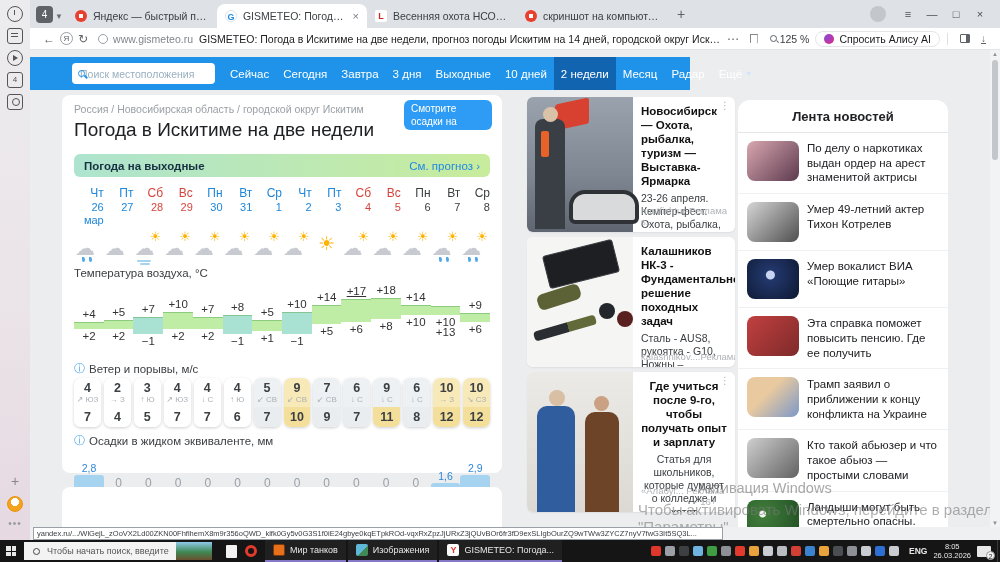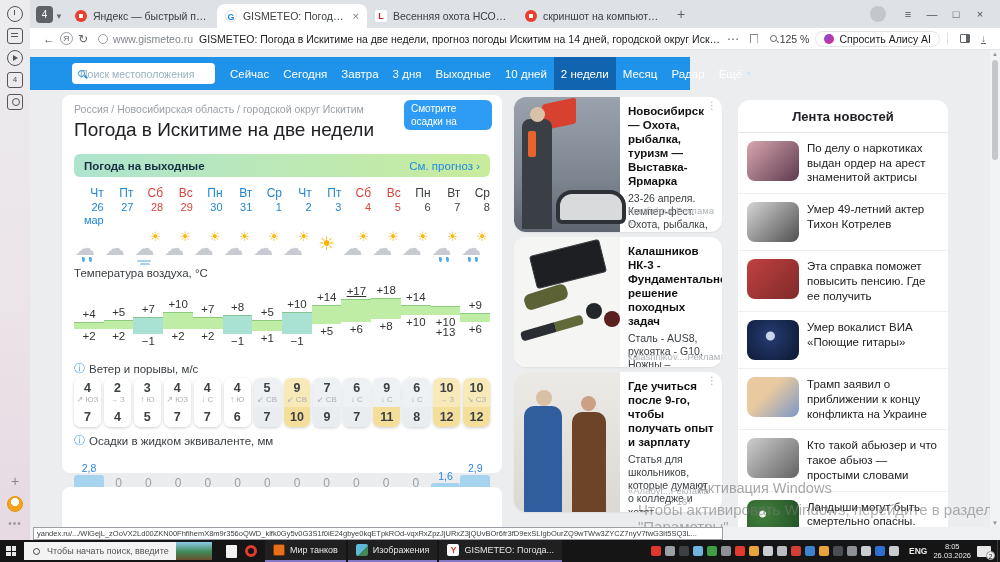--- a/index.html
+++ b/index.html
@@ -126,21 +126,21 @@
     border-radius:15px;padding:5px 12px;color:#2e86d9;font-size:12px}
   .icon-sliders{width:11px;height:9px;margin-right:6px;border-top:1.6px solid #2e86d9;
     box-shadow:0 3px 0 #2e86d9, 0 6.5px 0 #2e86d9}
   .btn-feedback{background:#d9eaf8;border-radius:15px;padding:6px 12px;color:#2e86d9;font-size:12px;margin-left:10px}
   .printlink{margin-left:auto;display:flex;align-items:center;color:#4aa3e8;font-size:10.5px}
   .icon-print{width:11px;height:8px;background:#4aa3e8;border-radius:1px;position:relative;margin-right:4px}
   .icon-print::before{content:"";position:absolute;left:2px;top:-3px;width:7px;height:3px;background:#4aa3e8}
 
   
   .ads{position:absolute;left:480px;width:222px;top:0;z-index:4}
-  .adcard{position:absolute;left:4px;width:208px;background:#fff;border-radius:12px;overflow:hidden;box-shadow:0 1px 2px rgba(0,0,0,.06)}
+  .adcard{position:absolute;left:17px;width:208px;background:#fff;border-radius:6px;overflow:hidden;box-shadow:0 1px 2px rgba(0,0,0,.06)}
   .adimg{position:absolute;left:0;top:0;bottom:0;width:106px}
   .adbody{margin-left:106px;padding:7px 8px 6px 8px;height:100%;position:relative}
   .adtitle{font-size:11.5px;font-weight:bold;color:#111;line-height:1.22}
   .adtext{font-size:10.5px;color:#3c4043;line-height:1.25;margin-top:4px}
   .adfoot{position:absolute;left:8px;right:8px;bottom:5px;display:flex;justify-content:space-between;font-size:9.5px;color:#b0b4b8}
   .addots{position:absolute;right:5px;top:3px;color:#b0b4b8;font-size:10px}
   
   .art1{background:linear-gradient(180deg,#9aa3ad 0%,#7d8591 60%,#5f6671 100%)}
   .art1 .flag{position:absolute;left:28px;top:4px;width:34px;height:26px;background:#d8402f;transform:skewY(-12deg);border-radius:3px}
   .art1 .man{position:absolute;left:8px;top:22px;width:30px;height:110px;background:#3a3f46;border-radius:8px 8px 0 0}
@@ -673,21 +673,21 @@
         </div>
         <div class="adbody">
           <div class="adtitle">Калашников НК-3 - Фундаментальное решение походных задач</div>
           <div class="adtext">Сталь - AUS8, рукоятка - G10, Ножны – кайдекс. Сделано в России.</div>
           <div class="adfoot">
             <span>kalashnikov....</span>
             <span>Реклама</span>
           </div>
         </div>
       </div>
-      <div class="adcard" style="top: 322px; height: 140px;">
+      <div class="adcard" style="top: 322px; height: 140px; text-align: center;">
         <div class="adimg art3">
           <i class="man"></i>
           <i class="mhead"></i>
           <i class="woman"></i>
           <i class="whead"></i>
         </div>
         <div class="adbody">
           <div class="adtitle">Где учиться после 9-го, чтобы получать опыт и зарплату</div>
           <div class="adtext">Статья для школьников, которые думают о колледже и хотят зарабатывать</div>
           <div class="adfoot">
@@ -704,26 +704,26 @@
     <div id="newslist">
         <div class="nitem">
           <div class="nthumb th1"></div>
           <div class="ntext">По делу о наркотиках выдан ордер на арест знаменитой актрисы</div>
         </div>
         <div class="nitem">
           <div class="nthumb th2"></div>
           <div class="ntext">Умер 49-летний актер Тихон Котрелев</div>
         </div>
         <div class="nitem">
+          <div class="nthumb th3"></div>
+          <div class="ntext">Умер вокалист ВИА «Поющие гитары»</div>
+        </div>
+        <div class="nitem">
           <div class="nthumb th4"></div>
           <div class="ntext">Эта справка поможет повысить пенсию. Где ее получить</div>
-        </div>
-        <div class="nitem">
-          <div class="nthumb th3"></div>
-          <div class="ntext">Умер вокалист ВИА «Поющие гитары»</div>
         </div>
         <div class="nitem">
           <div class="nthumb th5"></div>
           <div class="ntext">Трамп заявил о приближении к концу конфликта на Украине</div>
         </div>
         <div class="nitem">
           <div class="nthumb th6"></div>
           <div class="ntext">Кто такой абьюзер и что такое абьюз — простыми словами</div>
         </div>
         <div class="nitem">

